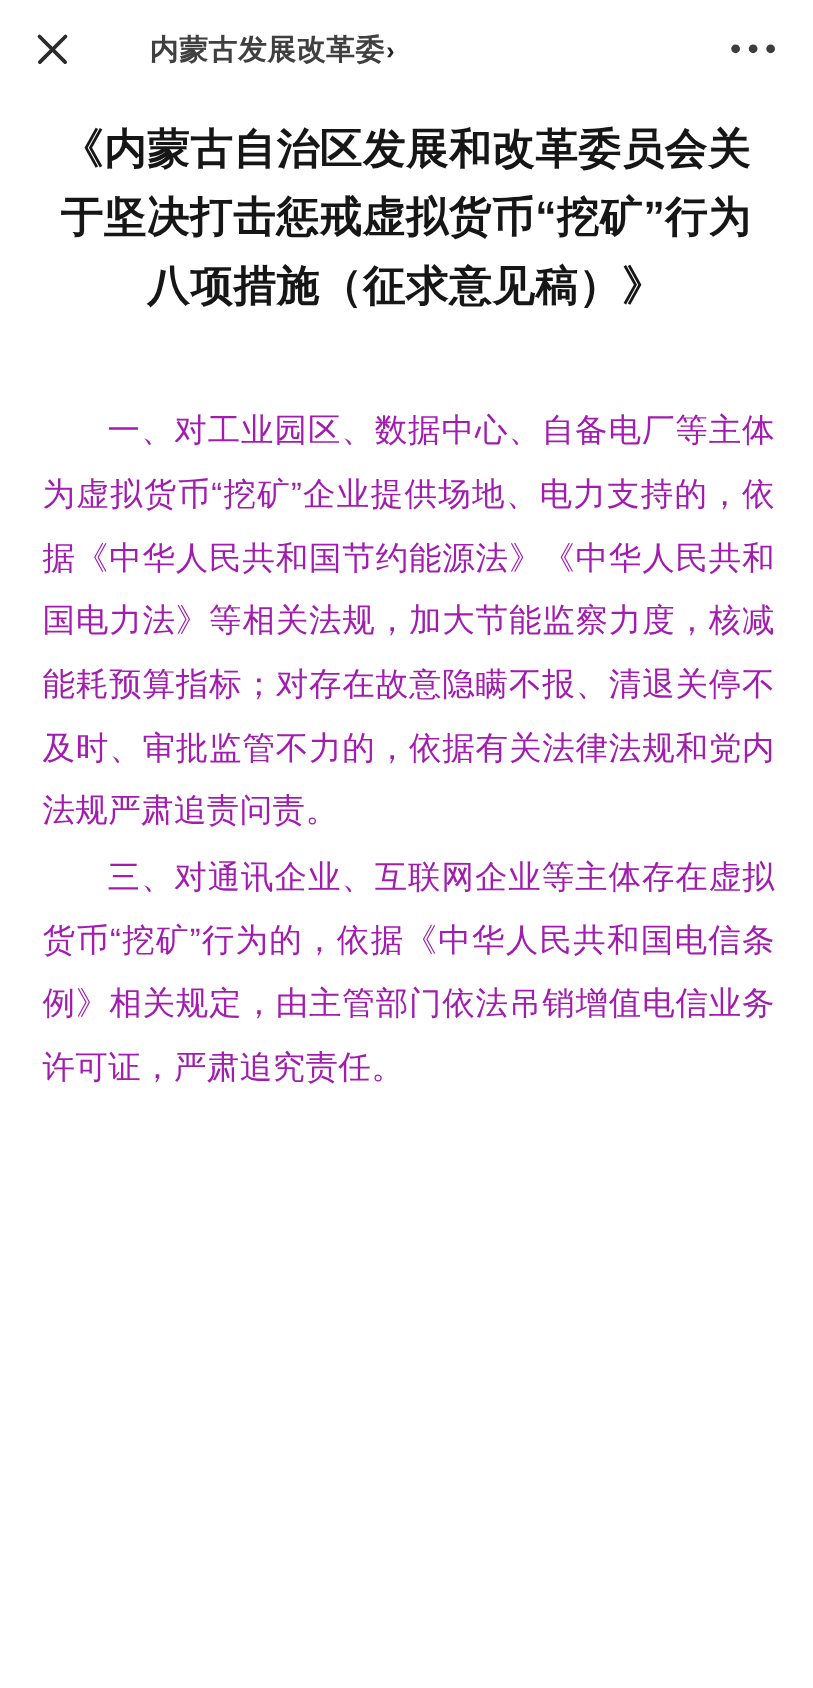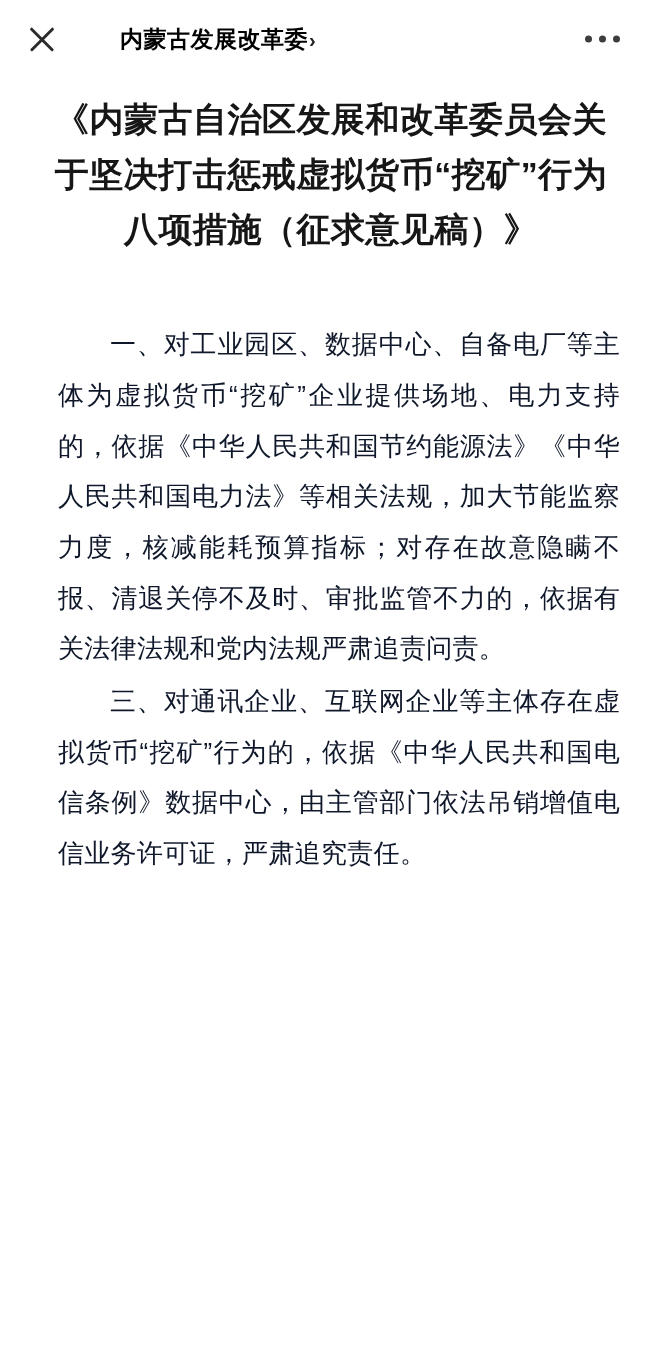--- a/index.html
+++ b/index.html
@@ -57,21 +57,21 @@
   .nav-account {
     flex: 0 0 auto;
     margin-left: 58px;
     display: flex;
     align-items: baseline;
     cursor: pointer;
   }
   .nav-account-name {
     font-size: 23px;
     font-weight: 700;
-    color: #000000;
+    color: #404040;
     letter-spacing: 0.5px;
     line-height: 1;
   }
   .nav-account-chevron {
     font-size: 20px;
     font-weight: 700;
     color: #222;
     margin-left: 1px;
     line-height: 1;
   }
@@ -89,45 +89,45 @@
   .nav-more span {
     display: block;
     width: 7px;
     height: 7px;
     border-radius: 50%;
     background: #3d3d3d;
   }
 
   
   .article {
-    padding: 4px 30px 0 42px;
+    padding: 4px 30px 0 30px;
     box-sizing: border-box;
   }
   .article-title {
     font-family: "Liberation Sans", "DejaVu Sans", sans-serif;
     font-size: 34px;
     font-weight: 700;
     line-height: 1.62;
     color: #161616;
     text-align: center;
     letter-spacing: 0.5px;
     margin: 10px 0 0 0;
     padding: 0 4px;
   }
   .article-body {
     margin-top: 62px;
   }
   .para {
     font-size: 26px;
     line-height: 1.95;
-    color: #0f172a;
+    color: #a21caf;
     text-align: justify;
     text-justify: inter-ideograph;
     text-indent: 2em;
-    margin: 0 0 2px 16px;
+    margin: 0 0 2px 4px;
     letter-spacing: 0.3px;
   }
 
   
   .fade-bottom {
     position: absolute;
     left: 0;
     right: 0;
     bottom: 0;
     height: 6px;
@@ -153,18 +153,18 @@
       <span></span>
       <span></span>
     </div>
   </div>
 
   <div class="article">
     <h1 class="article-title">《内蒙古自治区发展和改革委员会关于坚决打击惩戒虚拟货币“挖矿”行为八项措施（征求意见稿）》</h1>
 
     <div class="article-body">
       <p class="para">一、对工业园区、数据中心、自备电厂等主体为虚拟货币“挖矿”企业提供场地、电力支持的，依据《中华人民共和国节约能源法》《中华人民共和国电力法》等相关法规，加大节能监察力度，核减能耗预算指标；对存在故意隐瞒不报、清退关停不及时、审批监管不力的，依据有关法律法规和党内法规严肃追责问责。</p>
-      <p class="para">三、对通讯企业、互联网企业等主体存在虚拟货币“挖矿”行为的，依据《中华人民共和国电信条例》数据中心，由主管部门依法吊销增值电信业务许可证，严肃追究责任。</p>
+      <p class="para">三、对通讯企业、互联网企业等主体存在虚拟货币“挖矿”行为的，依据《中华人民共和国电信条例》相关规定，由主管部门依法吊销增值电信业务许可证，严肃追究责任。</p>
     </div>
   </div>
 
   <div class="fade-bottom"></div>
 </div>
 
 </body></html>

